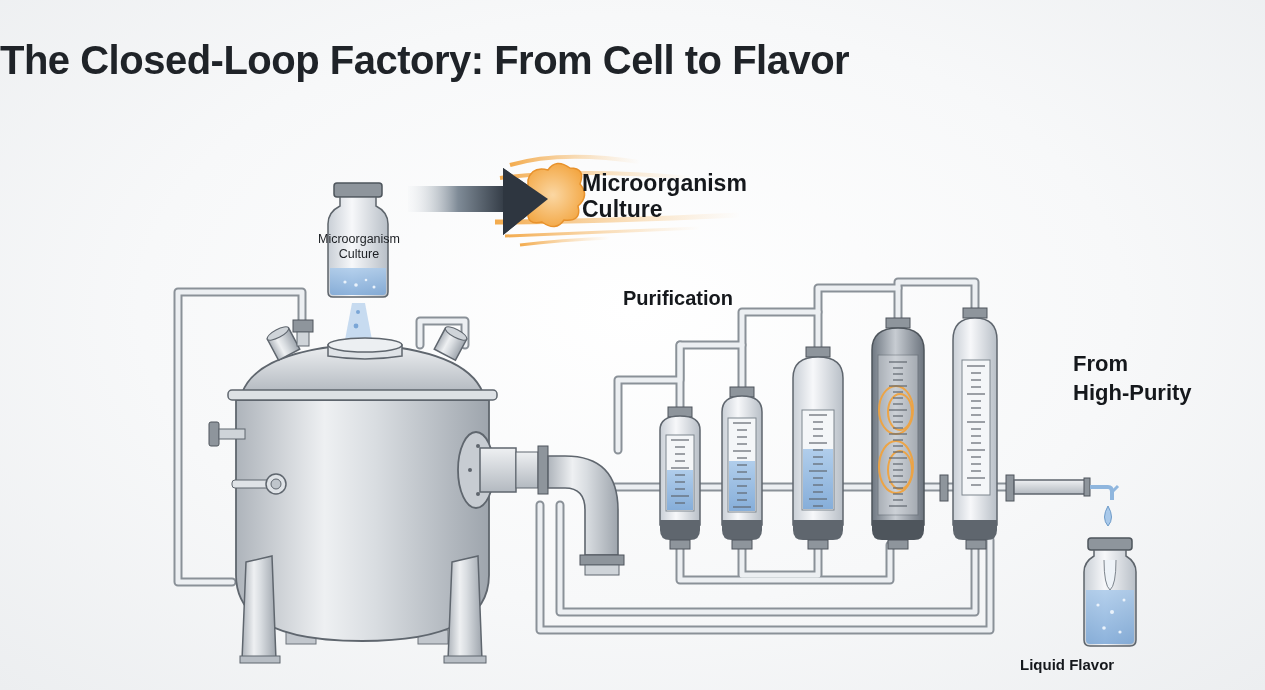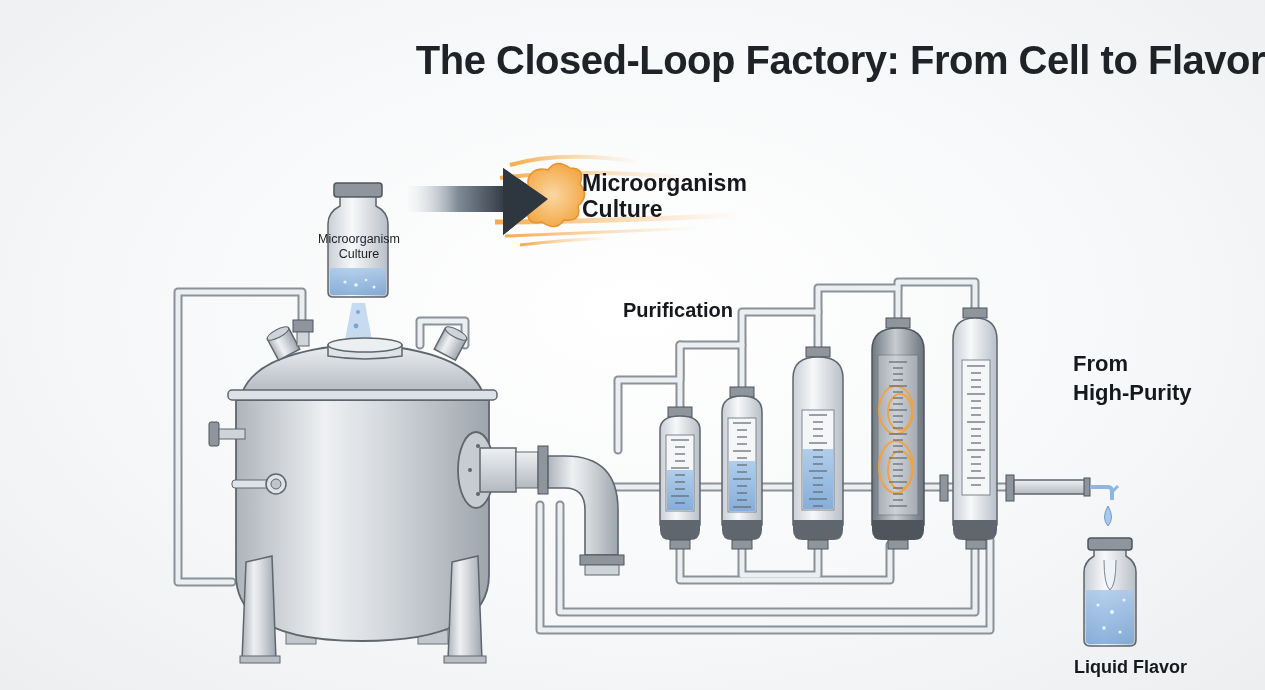--- a/index.html
+++ b/index.html
@@ -3,28 +3,28 @@
 <meta charset="utf-8">
 <style>
   html, body { margin: 0; padding: 0; }
   body {
     width: 1265px; height: 690px; overflow: hidden;
     background: radial-gradient(ellipse at 50% 45%, #ffffff 0%, #f7f8f9 55%, #eceef0 100%);
     font-family: "Liberation Sans", "DejaVu Sans", sans-serif;
     position: relative;
   }
   .title {
-    position: absolute; left: 0; top: 38px; width: 1265px; text-align: right;
+    position: absolute; left: 0; top: 38px; width: 1265px; text-align: left;
     font-size: 40px; font-weight: bold; color: #1f2328; letter-spacing: -0.5px;
   }
   .lbl { position: absolute; font-weight: bold; color: #15181c; line-height: 1.12; }
   .lbl-culture-right { left: 582px; top: 171px; font-size: 23px; }
-  .lbl-purification { left: 623px; top: 299px; font-size: 20px; }
+  .lbl-purification { left: 623px; top: 287px; font-size: 20px; }
   .lbl-clean { left: 1073px; top: 350px; font-size: 22px; line-height: 1.3; }
-  .lbl-liquid { left: 1074px; top: 657px; font-size: 18px; }
+  .lbl-liquid { left: 1020px; top: 657px; font-size: 15px; }
   .lbl-vial { position: absolute; left: 303px; top: 232px; width: 112px; text-align: center;
     font-size: 12.5px; color: #1c1f23; line-height: 1.2; font-weight: normal; }
   svg#scene { position: absolute; left: 0; top: 0; }
 </style>
 </head>
 <body>
 
 <div class="title">The Closed-Loop Factory: From Cell to Flavor</div>
 
 <svg id="scene" width="1265" height="690" viewBox="0 0 1265 690">

